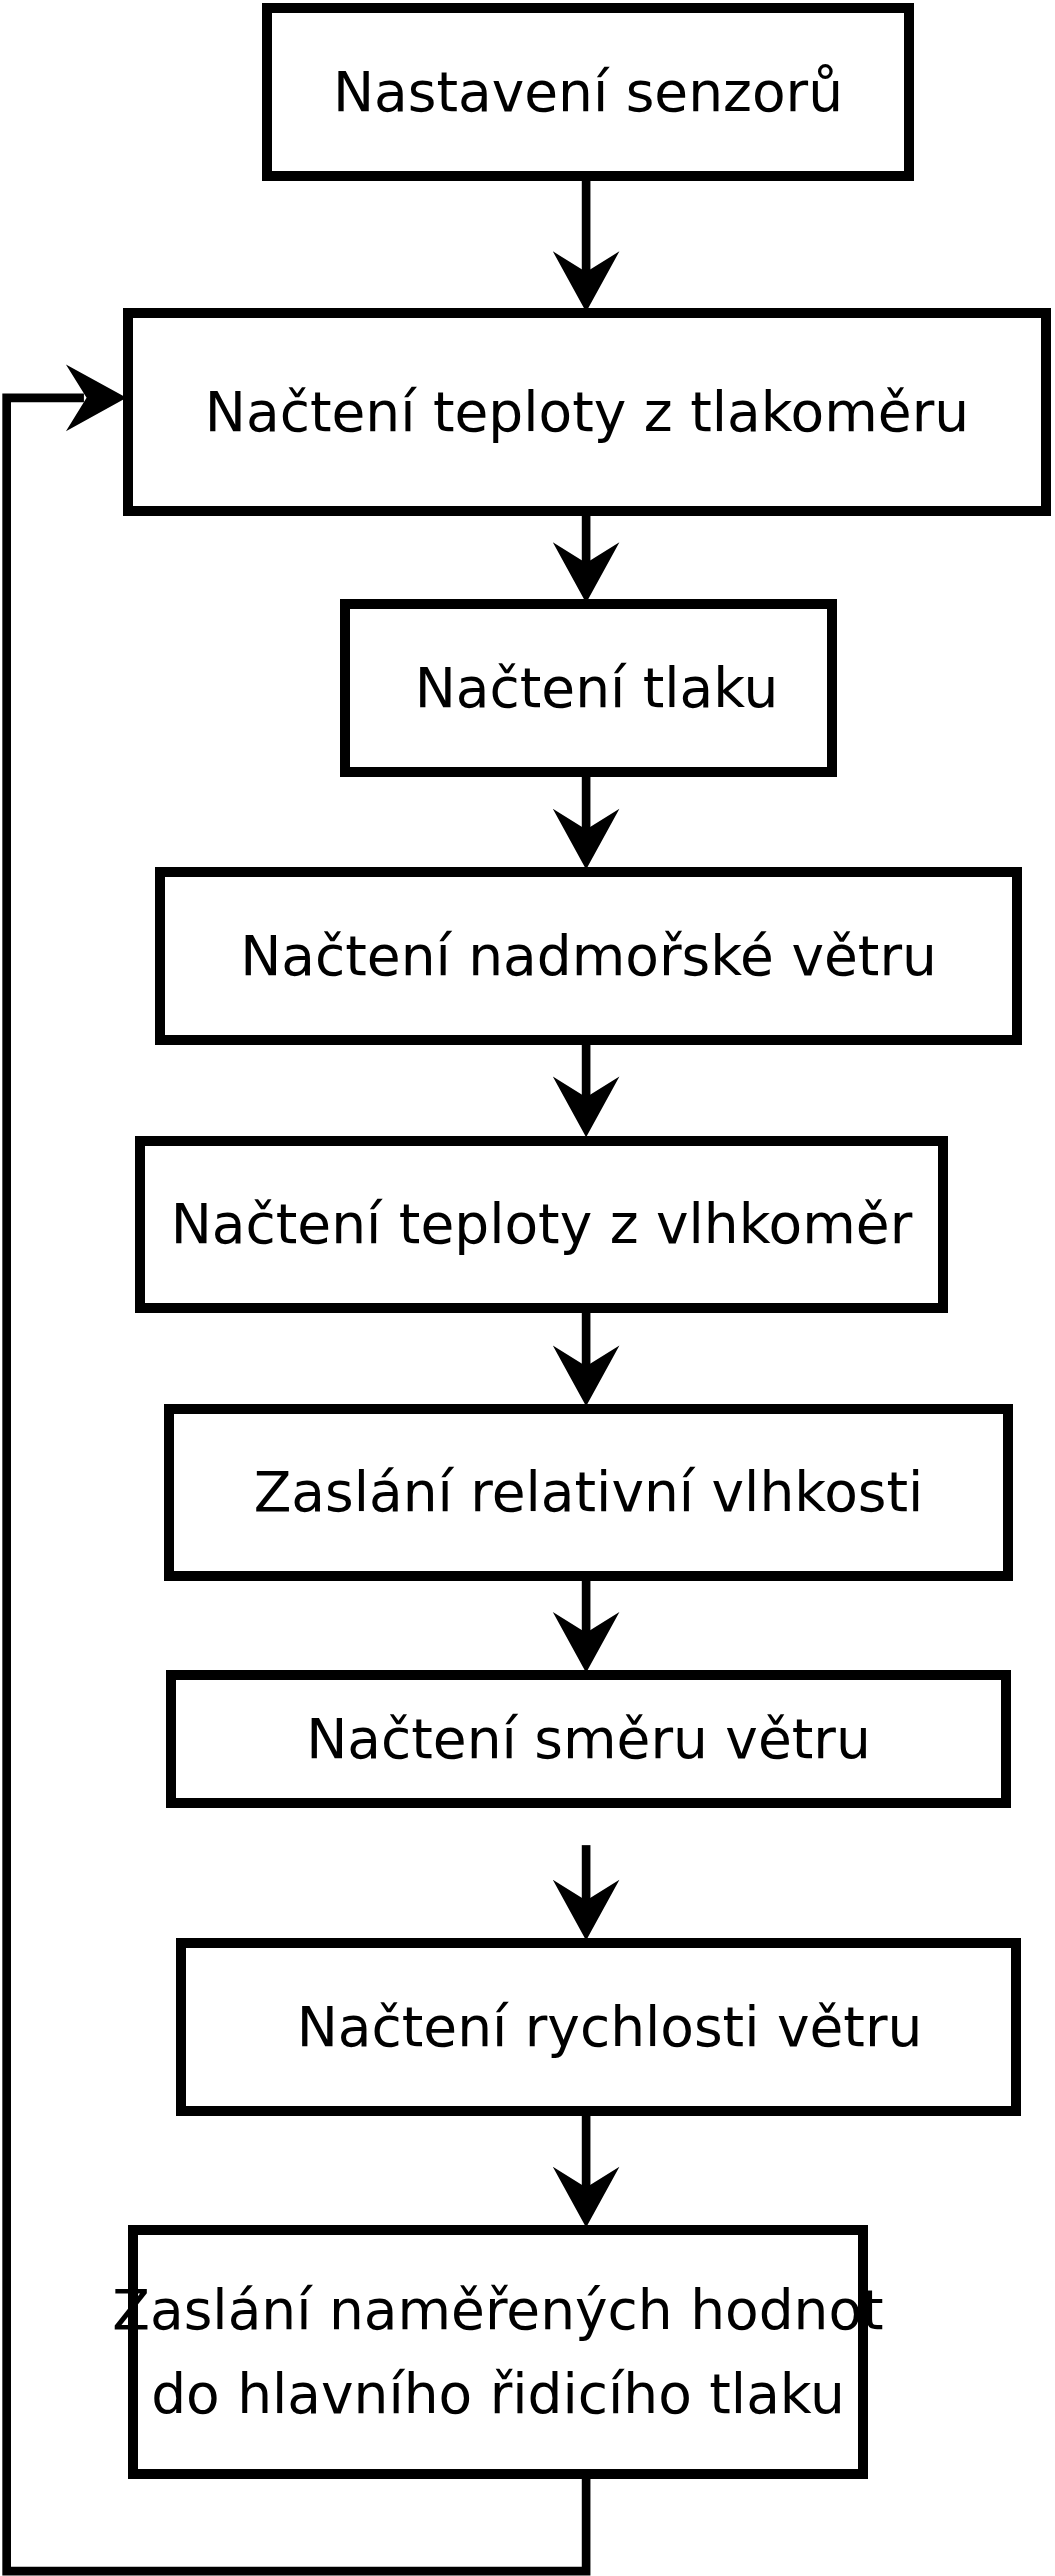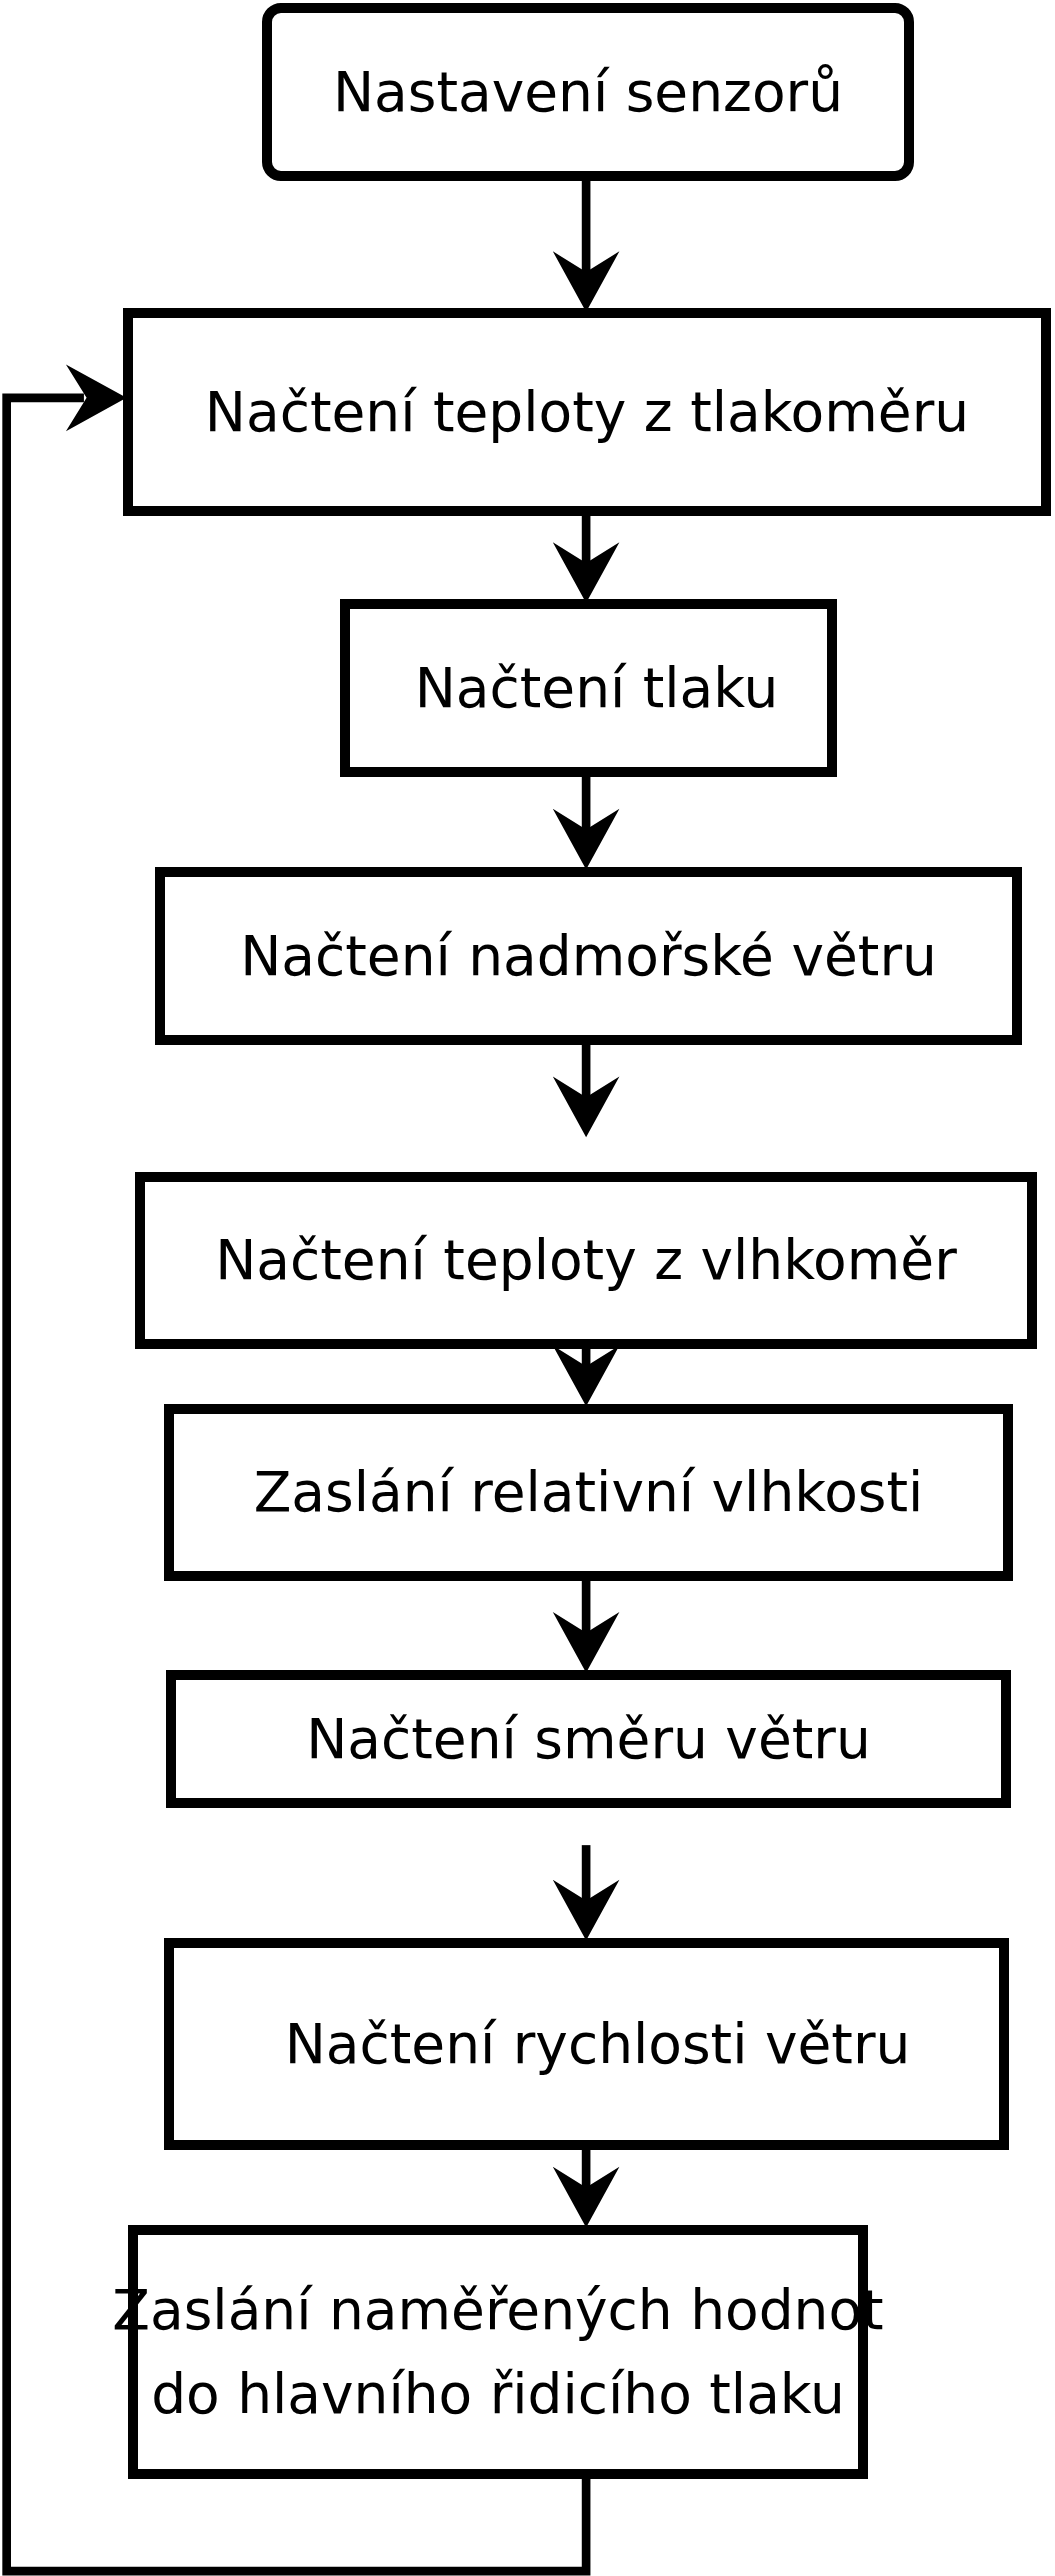--- a/index.html
+++ b/index.html
@@ -32,28 +32,28 @@
     flex-direction: column;
     align-items: center;
     justify-content: center;
     text-align: center;
     font-size: 55px;
     line-height: 1.28;
     white-space: nowrap;
   }
   .node .line { display: block; }
   
-  .n0 { left: 262px;  top: 3.3px;    width: 652px;  height: 178px; border-radius: 19px; }
+  .n0 { left: 262px;  top: 3.3px;    width: 652px;  height: 178px; }
   .n1 { left: 123px;  top: 308px;  width: 928px; height: 208px; }
   .n2 { left: 340px;  top: 599px;  width: 497px;  height: 178px; padding-left: 16px; }
   .n3 { left: 155px;  top: 867px; width: 867px; height: 178px; }
-  .n4 { left: 135px;  top: 1136px; width: 902px; height: 177px; margin-top: 36px; }
+  .n4 { left: 135px;  top: 1136px; width: 813px; height: 177px; }
   .n5 { left: 164px;  top: 1404px; width: 849px; height: 177px; }
   .n6 { left: 166px;  top: 1670px; width: 845px; height: 138px; }
-  .n7 { left: 164px;  top: 1938px; width: 845px; height: 212px; padding-left: 22px; }
+  .n7 { left: 176px;  top: 1938px; width: 845px; height: 178px; padding-left: 22px; }
   .n8 { left: 128px;  top: 2225px; width: 740px; height: 254px; gap: 14px; }
 </style>
 </head>
 <body>
 
 <div class="canvas">
 
   <svg class="connectors" width="1055" height="2576" viewBox="0 0 1584 3867" xmlns="http://www.w3.org/2000/svg">
 
     <g fill="#000000">

